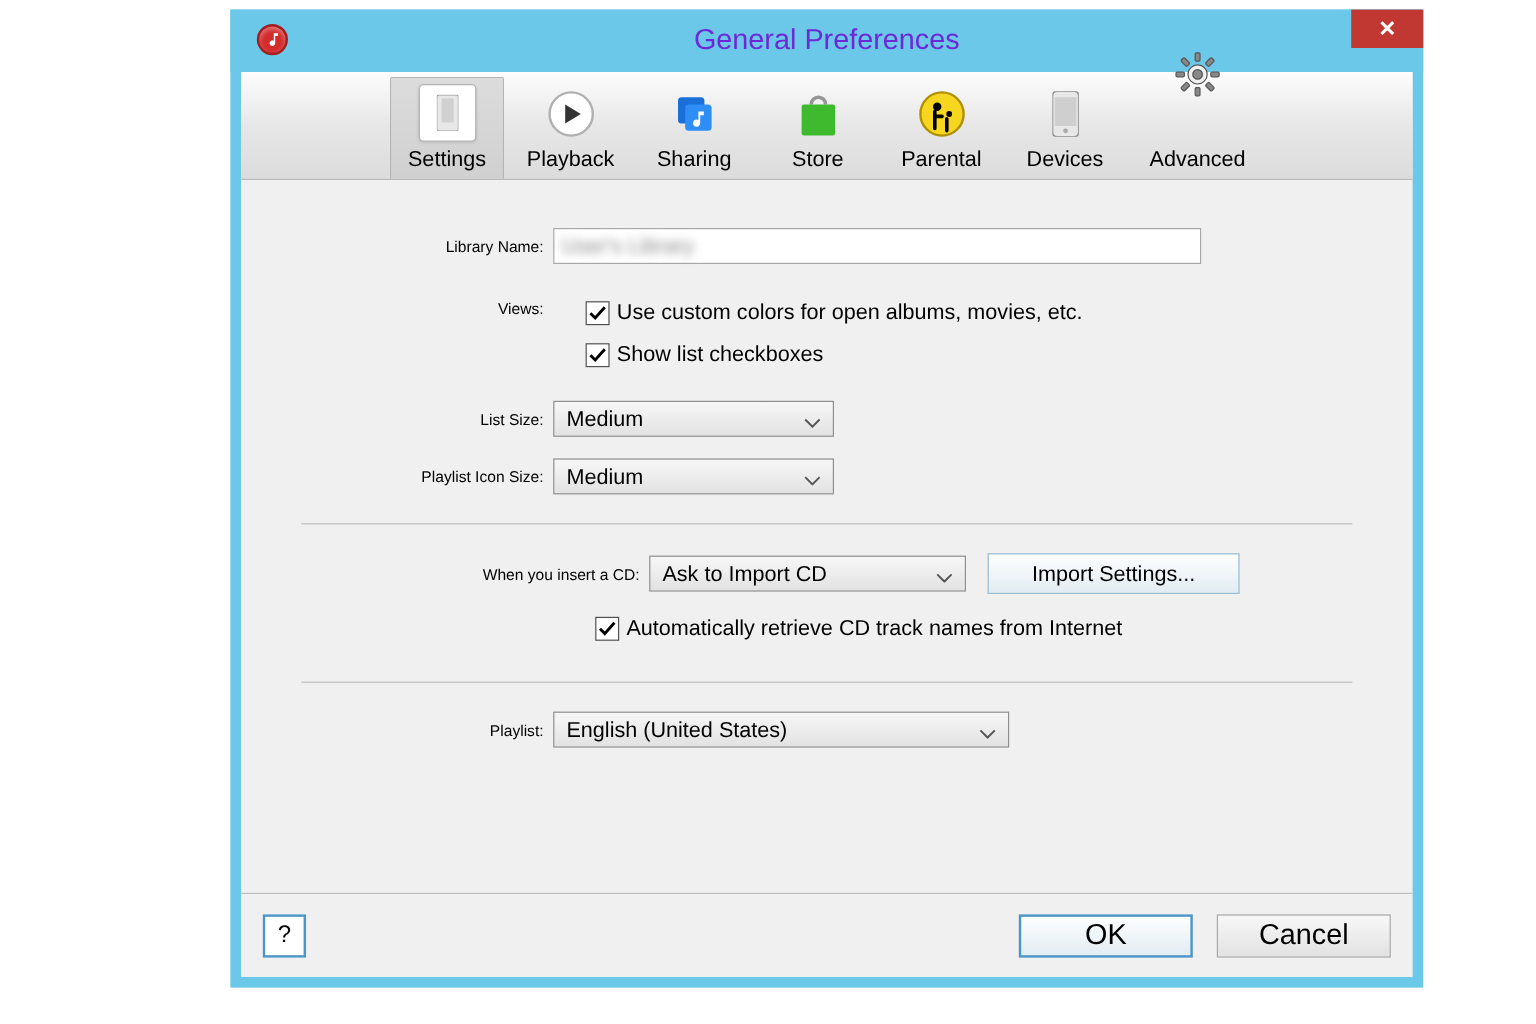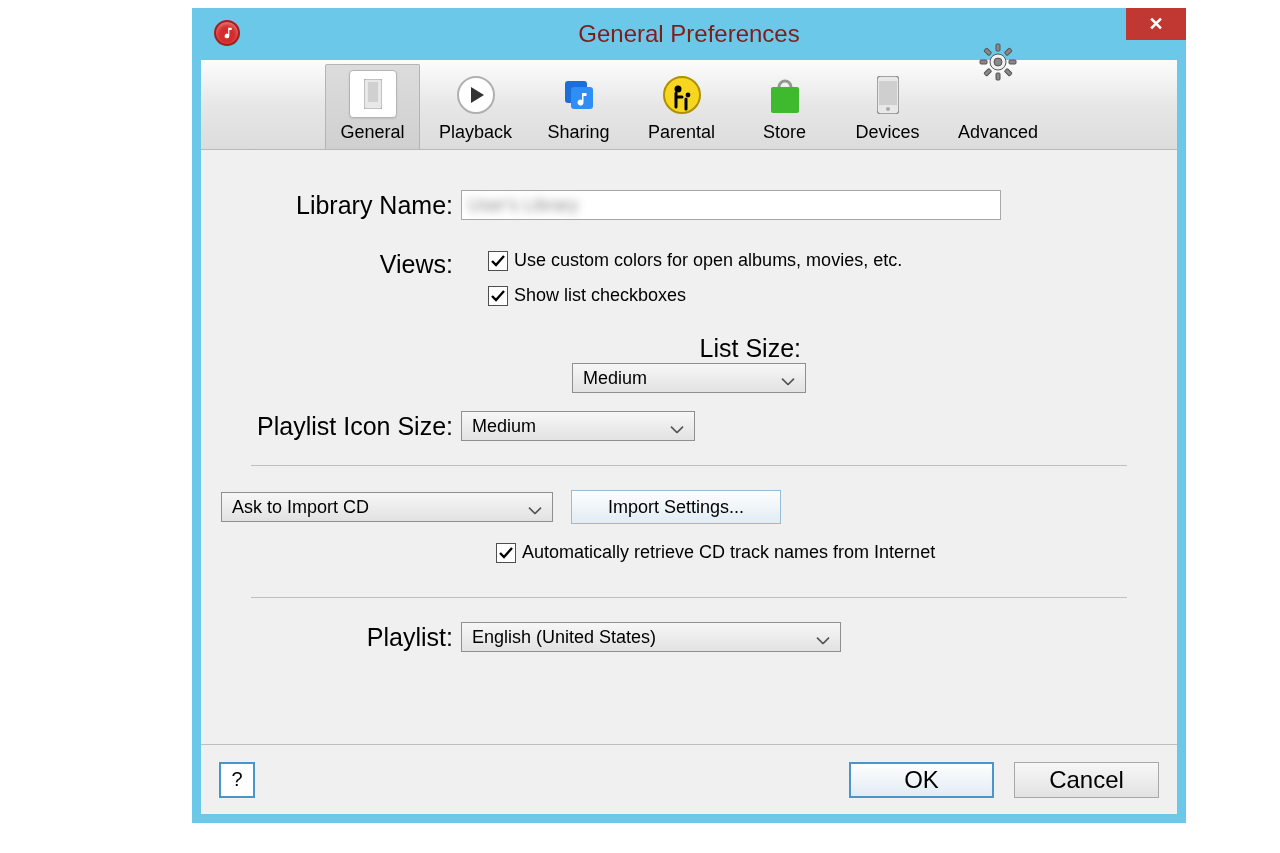--- a/index.html
+++ b/index.html
@@ -39,21 +39,21 @@
       width: 26px; height: 26px;
       border-radius: 50%;
       background: #d42c2c;
       display: flex; align-items: center; justify-content: center;
       border: 2px solid #a42020;
       box-shadow: inset 0 2px 4px rgba(255,255,255,0.4);
     }
     .title-icon svg { width: 14px; height: 14px; }
     .window-title {
       font-size: 24px;
-      color: #7f1d1d;
+      color: #6d28d9;
       font-weight: 400;
     }
     .close-btn {
       position: absolute;
       right: 0; top: 0;
       width: 60px; height: 32px;
       background: #c13832;
       color: #fff;
       display: flex; align-items: center; justify-content: center;
       font-size: 18px; font-weight: 600;
@@ -114,21 +114,21 @@
     }
     .row {
       display: flex;
       align-items: center;
       margin-bottom: 18px;
     }
     .row .label {
       width: 240px;
       text-align: right;
       padding-right: 8px;
-      font-size: 25px;
+      font-size: 13px;
     }
     .textinput {
       width: 540px;
       height: 30px;
       border: 1px solid #a8a8a8;
       background: #fff;
       padding: 2px 6px;
       display: flex; align-items: center;
       font-size: 18px;
     }
@@ -237,21 +237,21 @@
 
     <div class="toolbar">
 
       <div class="tb-item active">
         <div class="tb-icon-wrap">
           <svg width="18" height="30" viewBox="0 0 18 30">
               <rect x="0" y="0" width="18" height="30" rx="2" fill="#e8e8e8" stroke="#9c9c9c"></rect>
               <rect x="4" y="3" width="10" height="20" fill="#d0d0d0"></rect>
             </svg>
         </div>
-        <span>General</span>
+        <span>Settings</span>
       </div>
 
       <div class="tb-item">
         <div class="tb-icon-wrap">
           <svg width="40" height="40" viewBox="0 0 40 40">
               <circle cx="20" cy="20" r="18" fill="#fff" stroke="#b0b0b0" stroke-width="2"></circle>
               <path d="M15 12 L28 20 L15 28 Z" fill="#333"></path>
             </svg>
         </div>
         <span>Playback</span>
@@ -259,42 +259,42 @@
 
       <div class="tb-item">
         <div class="tb-icon-wrap">
           <svg width="40" height="40" viewBox="0 0 40 40">
               <rect x="6" y="6" width="22" height="22" rx="3" fill="#1a6fd8"></rect>
               <rect x="12" y="12" width="22" height="22" rx="3" fill="#2e8ef5"></rect>
               <path d="M23 18v7a3 3 0 1 0 1.5 2.6V21h3v-3h-4.5z" fill="#fff"></path>
             </svg>
         </div>
         <span>Sharing</span>
+      </div>
+
+      <div class="tb-item">
+        <div class="tb-icon-wrap">
+          <svg width="38" height="40" viewBox="0 0 38 40">
+              <path d="M13 12a6 6 0 0 1 12 0" fill="none" stroke="#969696" stroke-width="3"></path>
+              <rect x="5" y="12" width="28" height="26" rx="2" fill="#3fba2e"></rect>
+            </svg>
+        </div>
+        <span>Store</span>
       </div>
 
       <div class="tb-item">
         <div class="tb-icon-wrap">
           <svg width="40" height="40" viewBox="0 0 40 40">
               <circle cx="20" cy="20" r="18" fill="#f6d61e" stroke="#b09000" stroke-width="2"></circle>
               <circle cx="16" cy="14" r="3.5" fill="#000"></circle>
               <circle cx="26" cy="20" r="2.4" fill="#000"></circle>
               <path d="M14 18 L14 32 M14 22 L20 22 M24 24 L24 34" stroke="#000" stroke-width="3" fill="none" stroke-linecap="round"></path>
             </svg>
         </div>
         <span>Parental</span>
-      </div>
-
-      <div class="tb-item">
-        <div class="tb-icon-wrap">
-          <svg width="38" height="40" viewBox="0 0 38 40">
-              <path d="M13 12a6 6 0 0 1 12 0" fill="none" stroke="#969696" stroke-width="3"></path>
-              <rect x="5" y="12" width="28" height="26" rx="2" fill="#3fba2e"></rect>
-            </svg>
-        </div>
-        <span>Store</span>
       </div>
 
       <div class="tb-item">
         <div class="tb-icon-wrap">
           <svg width="22" height="38" viewBox="0 0 22 38">
               <rect x="0" y="0" width="22" height="38" rx="4" fill="#e8e8e8" stroke="#8c8c8c" stroke-width="1.5"></rect>
               <rect x="2" y="5" width="18" height="24" fill="#cfcfcf"></rect>
               <circle cx="11" cy="33" r="2" fill="#aaa"></circle>
             </svg>
         </div>
@@ -349,21 +349,21 @@
             <span class="chk">
               <svg viewBox="0 0 16 16">
                   <path d="M2 8 L6 12 L14 3" stroke="#000" stroke-width="2.4" fill="none"></path>
                 </svg>
             </span>
             <span>Show list checkboxes</span>
           </div>
         </div>
       </div>
 
-      <div class="row" style="margin-top:16px;flex-direction:column;">
+      <div class="row" style="margin-top:16px;">
         <div class="label">List Size:</div>
         <div class="select" style="width:234px;">
           <span>Medium</span>
           <span class="arrow"><svg viewBox="0 0 14 8">
                 <path d="M1 1 L7 7 L13 1" stroke="#555" stroke-width="1.6" fill="none"></path>
               </svg></span>
         </div>
       </div>
 
       <div class="row">
@@ -372,21 +372,22 @@
           <span>Medium</span>
           <span class="arrow"><svg viewBox="0 0 14 8">
                 <path d="M1 1 L7 7 L13 1" stroke="#555" stroke-width="1.6" fill="none"></path>
               </svg></span>
         </div>
       </div>
 
       <hr class="sep">
 
       <div class="row">
-        <div class="select" style="width:332px;">
+        <div class="label" style="width:320px;">When you insert a CD:</div>
+        <div class="select" style="width:264px;">
           <span>Ask to Import CD</span>
           <span class="arrow"><svg viewBox="0 0 14 8">
                 <path d="M1 1 L7 7 L13 1" stroke="#555" stroke-width="1.6" fill="none"></path>
               </svg></span>
         </div>
         <div class="btn" style="width:210px; margin-left:18px;">
           <span>Import Settings...</span>
         </div>
       </div>
 

